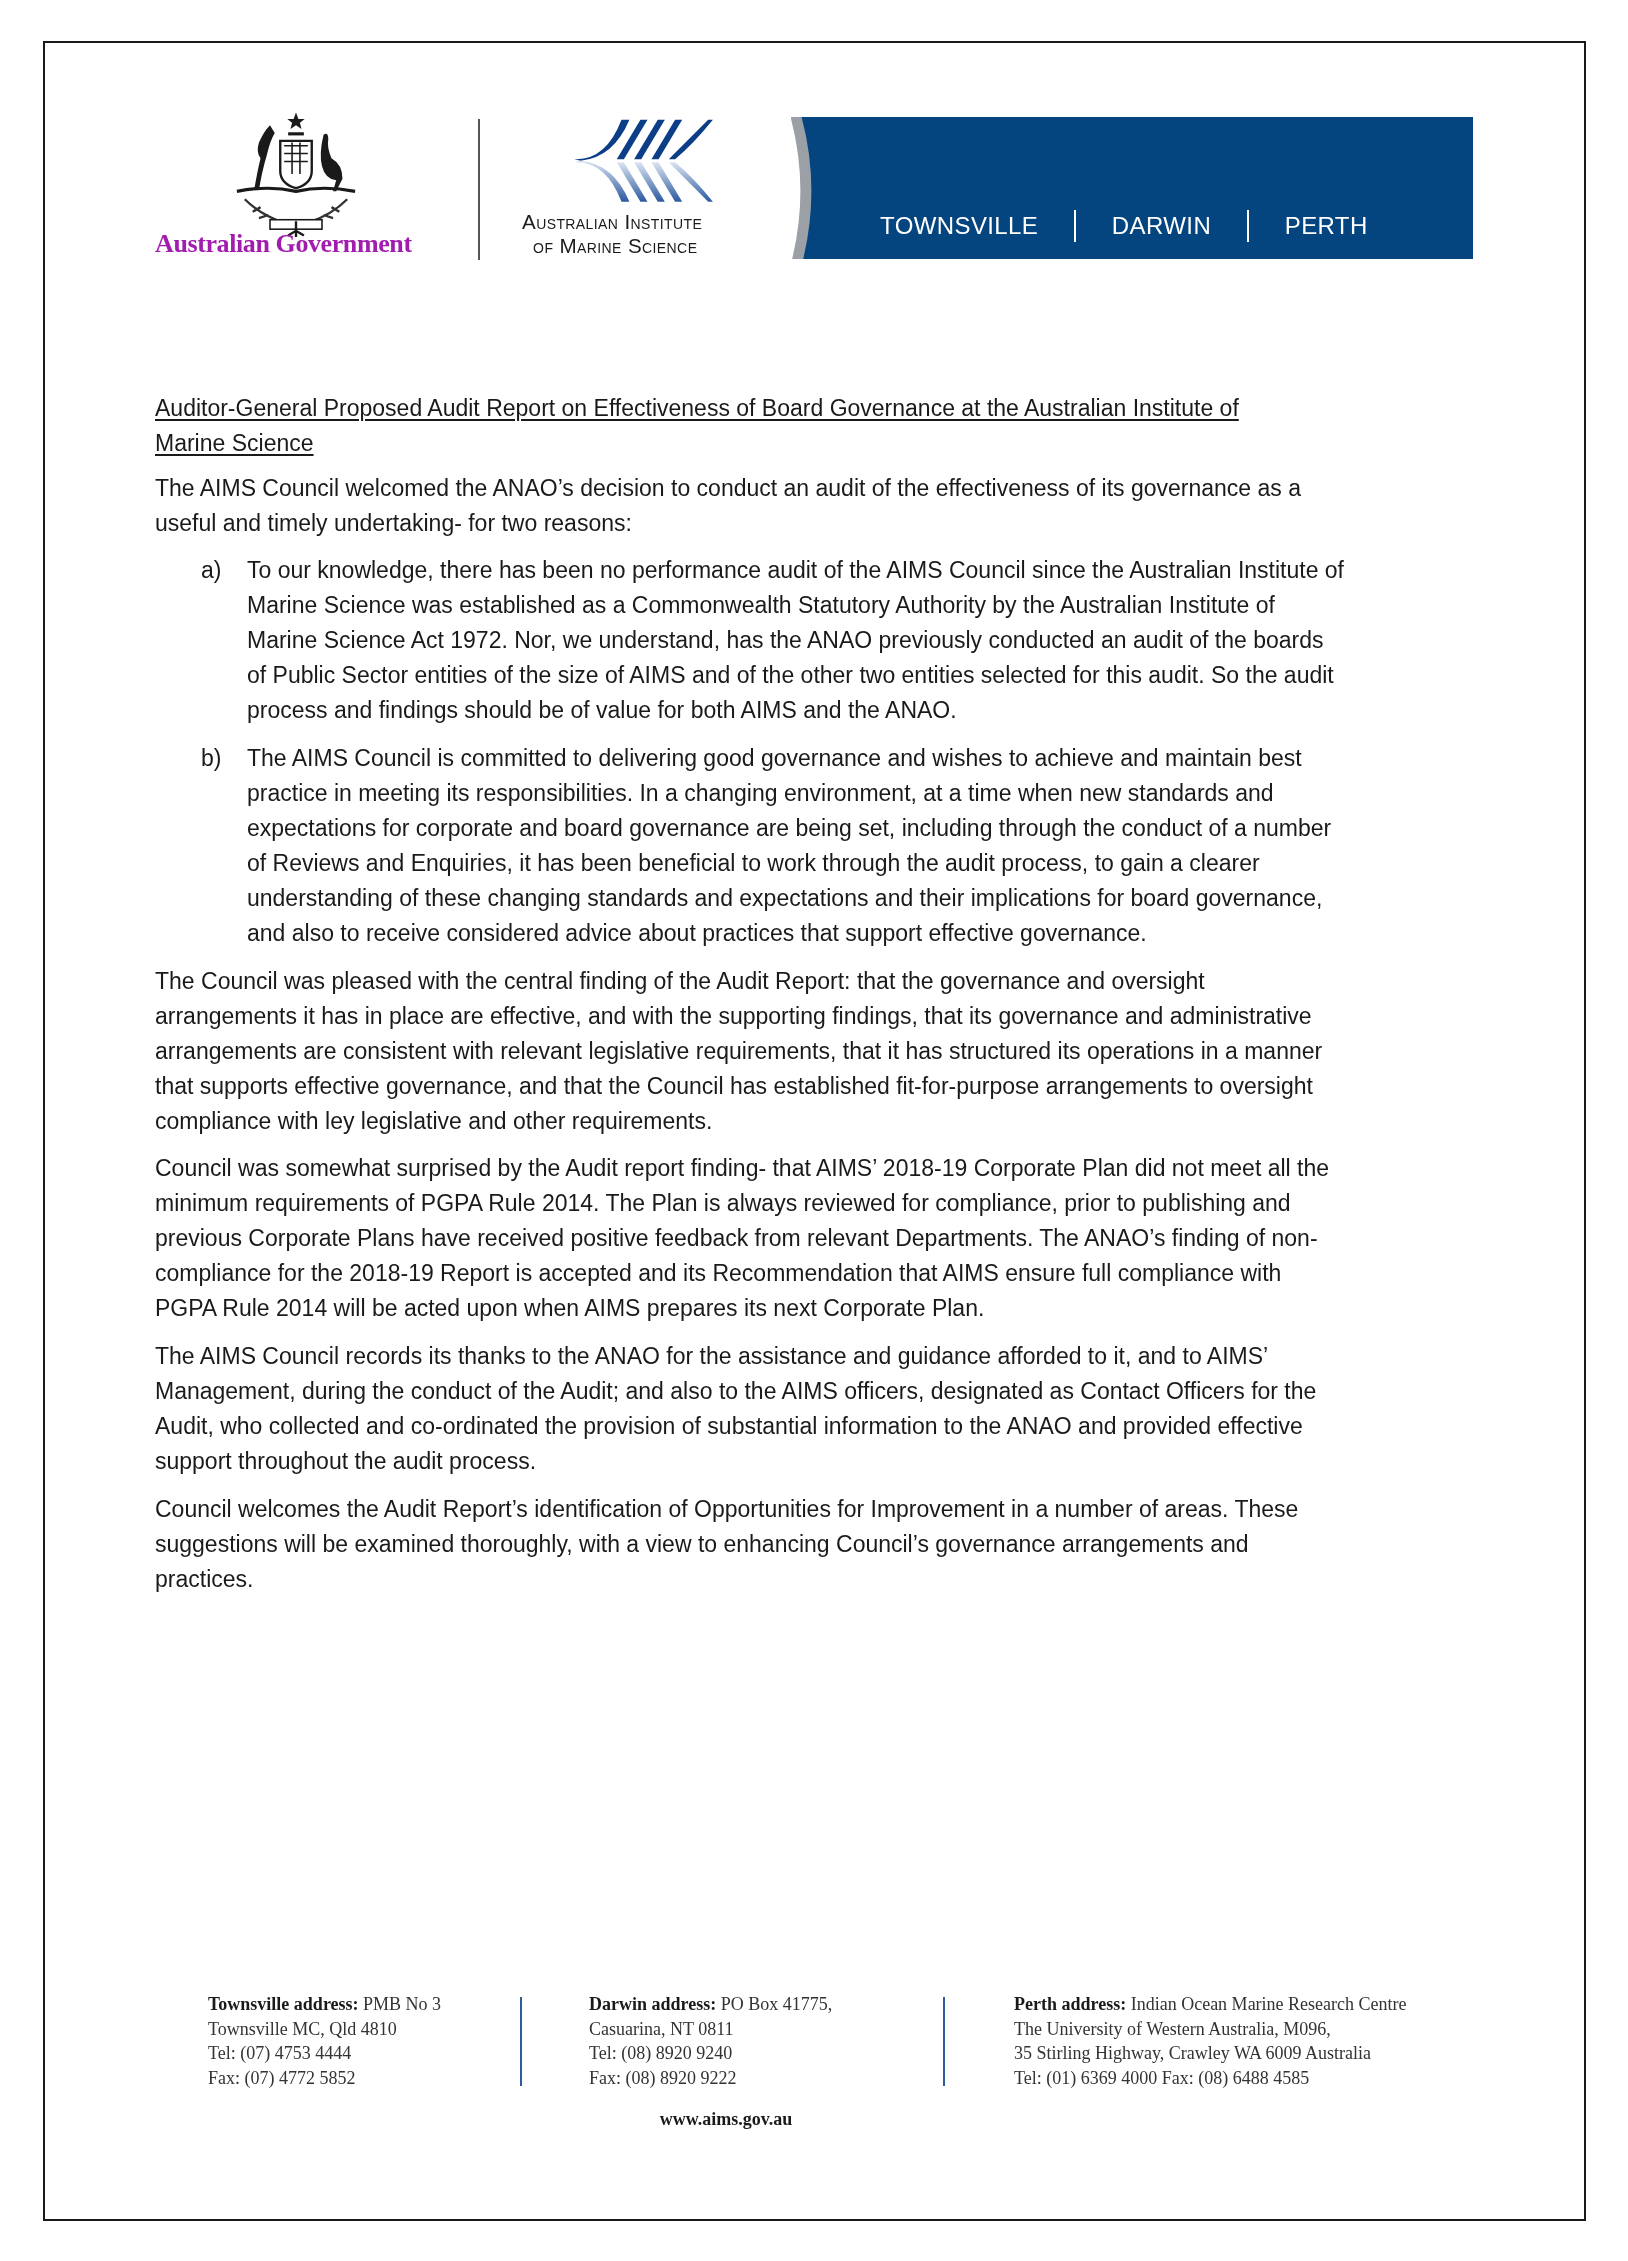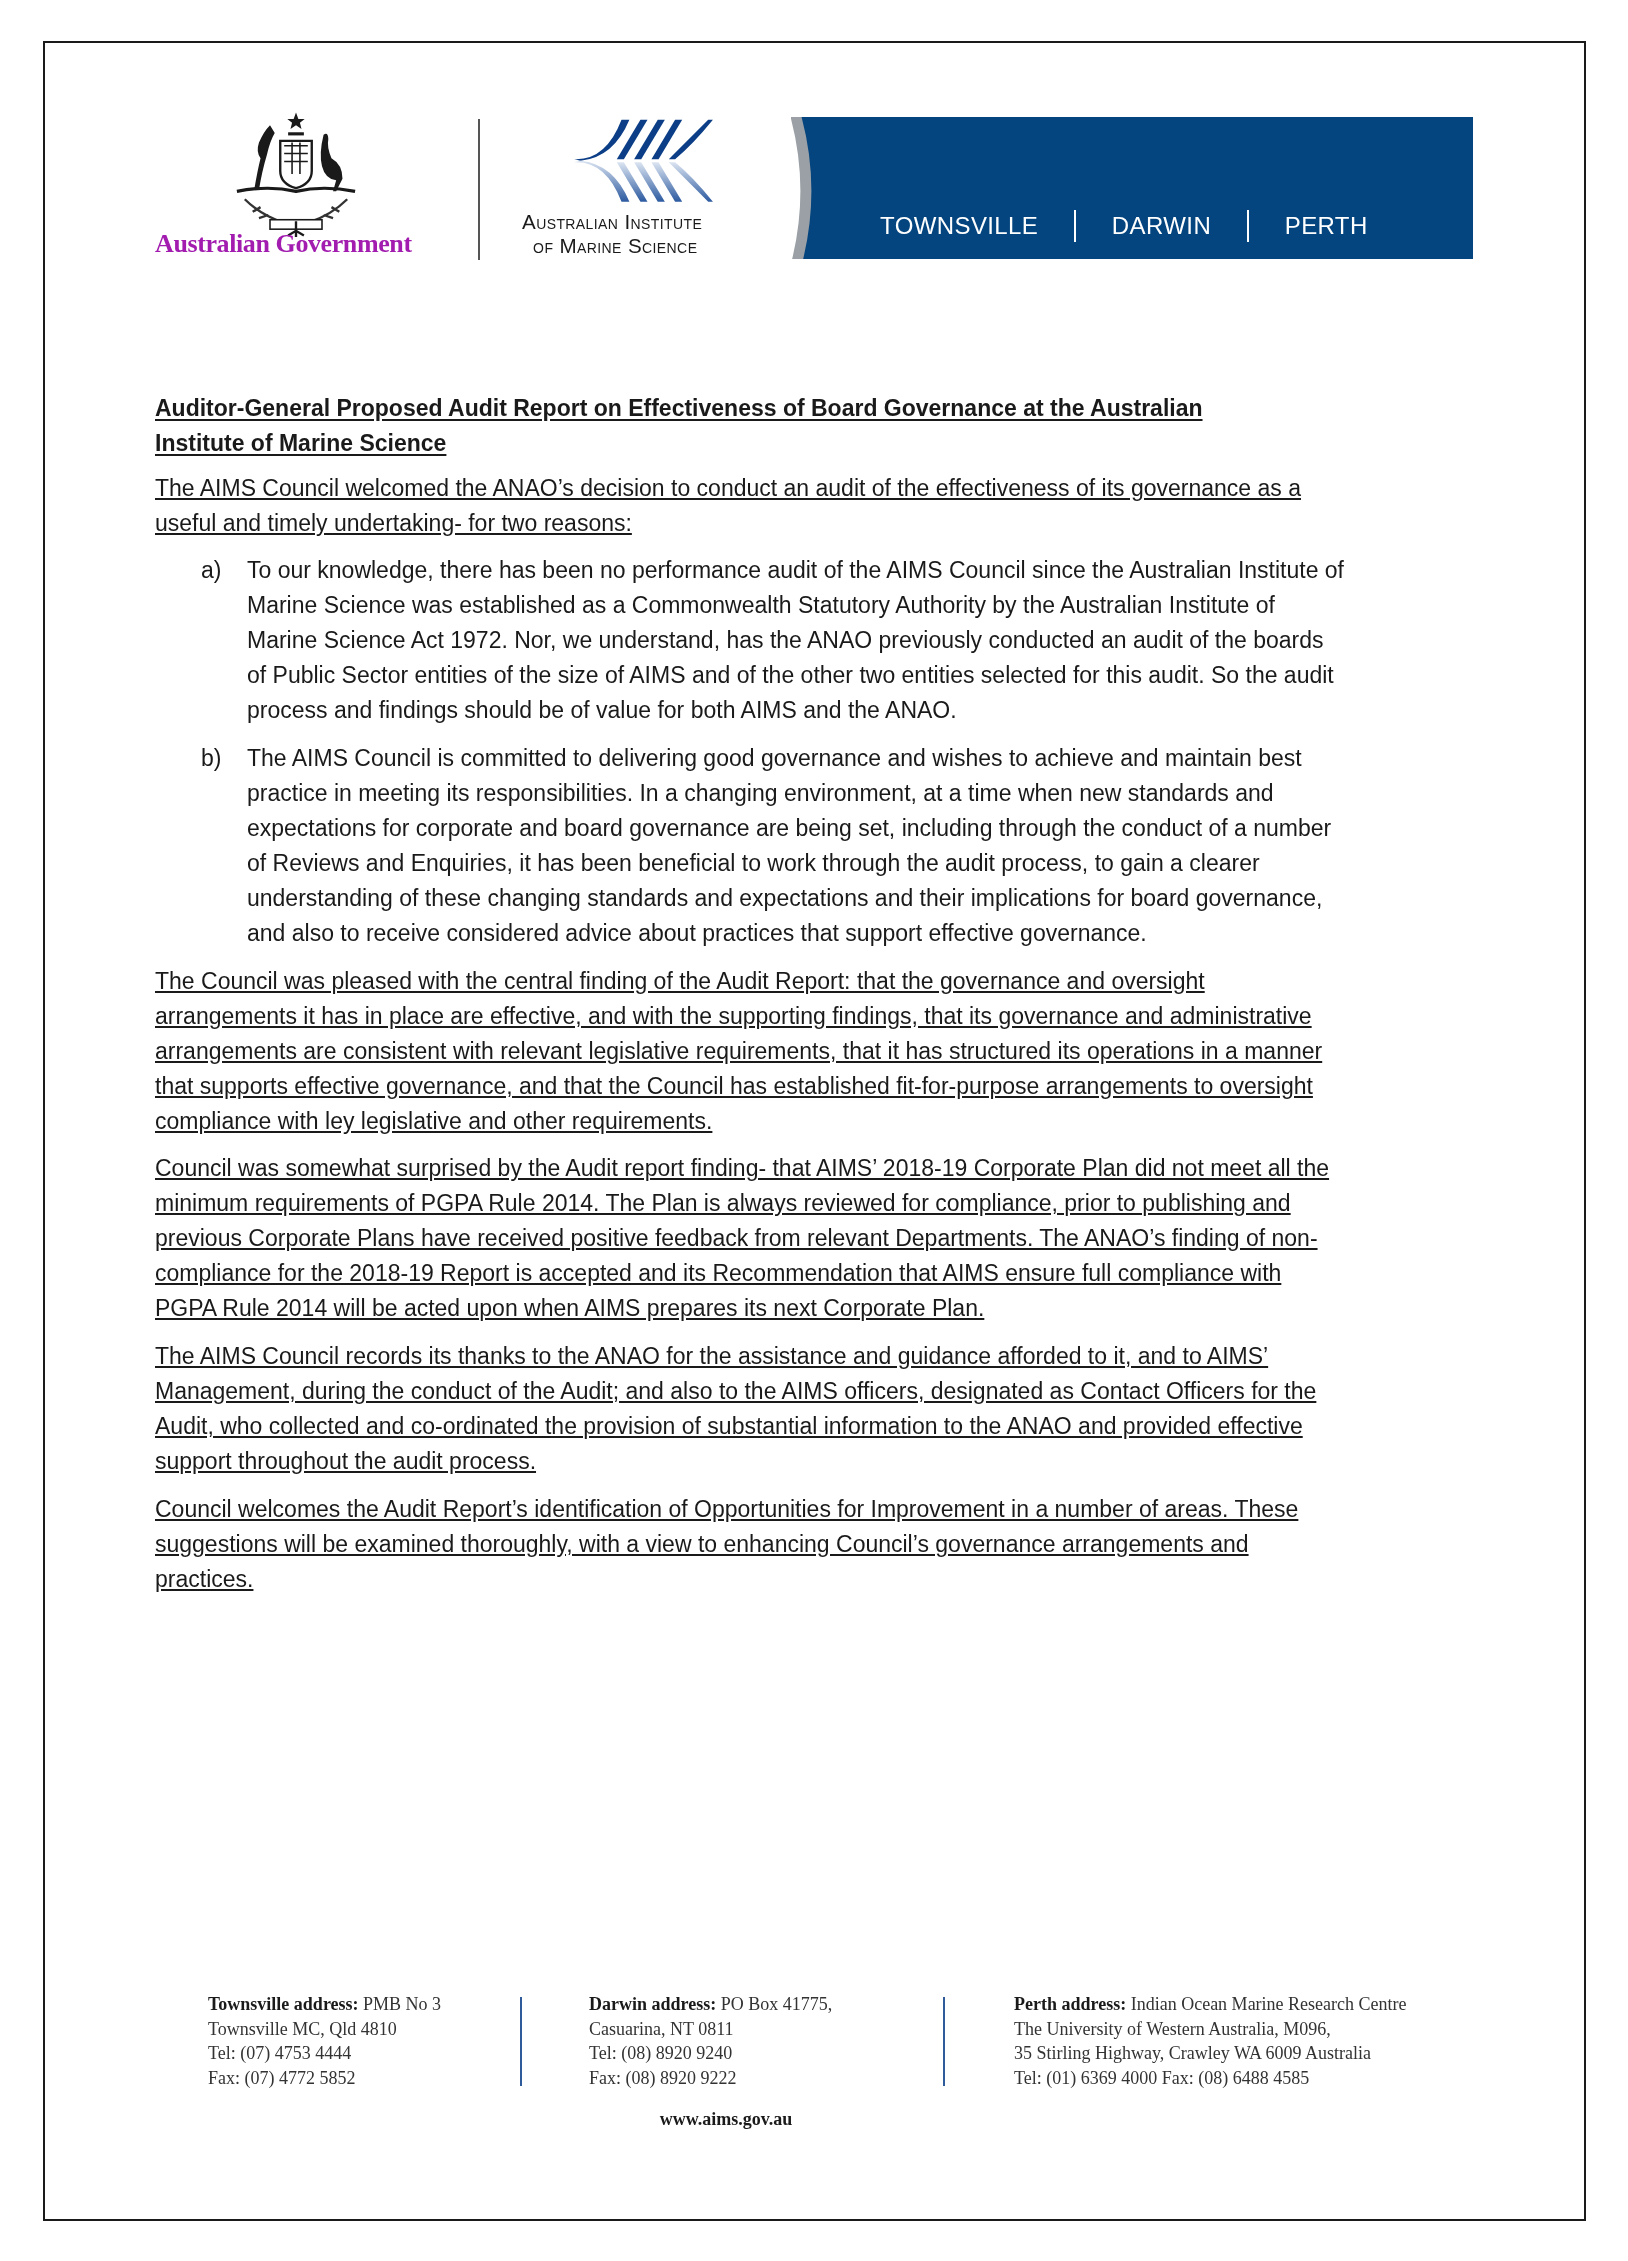--- a/index.html
+++ b/index.html
@@ -15,22 +15,22 @@
   .aims-name .l1 { display:block; }
   .aims-name .l2 { display:block; padding-left:6.3px; }
   .sc { font-variant:small-caps; }
   .banner { position:absolute; left:791px; top:117px; width:682px; height:142px; background:#04457f; overflow:hidden; }
   .banner-curve { position:absolute; left:-24px; top:0; width:55px; height:142px; }
   .cities { position:absolute; left:89px; bottom:17.4px; display:flex; align-items:center; color:#fff; font-family:"Liberation Sans", sans-serif; font-size:24px; letter-spacing:0.4px;justify-content:center; }
   .cities .sep { display:inline-block; width:1.6px; height:32px; background:#fff; margin:0 36px; }
 
   
   .content { position:absolute; left:155px; top:391px; width:1218px; font-family:"Liberation Sans", sans-serif; font-size:23px; line-height:35px; color:#1a1a1a; }
-  .title { font-weight:bold; text-decoration:underline; text-underline-offset:3.2px; margin:0 0 9.5px 0; width:1139px; }
-  p { margin:0 0 12.7px 0;text-decoration:underline; }
+  .title { font-weight:normal; text-decoration:underline; text-underline-offset:3.2px; margin:0 0 9.5px 0; width:1139px; }
+  p { margin:0 0 12.7px 0; }
   .list { margin:0 0 12.7px 0; padding:0; list-style:none; }
   .list li { position:relative; padding-left:92px; margin-bottom:12.7px; width:1099px; }
   .list .marker { position:absolute; left:46px; top:0; }
   .p-width { width:1186px; }
 
   
   .footer { position:absolute; top:1992px; left:0; width:1629px; font-family:"Liberation Serif", serif; font-size:18px; line-height:24.5px; color:#333; }
   .fcol { position:absolute; top:0; white-space:nowrap; }
   .fcol b { color:#1a1a1a; }
   .fdiv { position:absolute; top:4.7px; width:2.4px; height:89px; background:#2f5b9a; }

